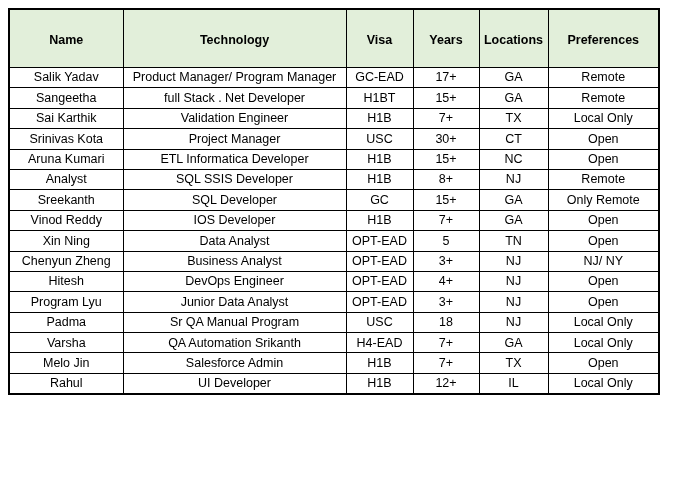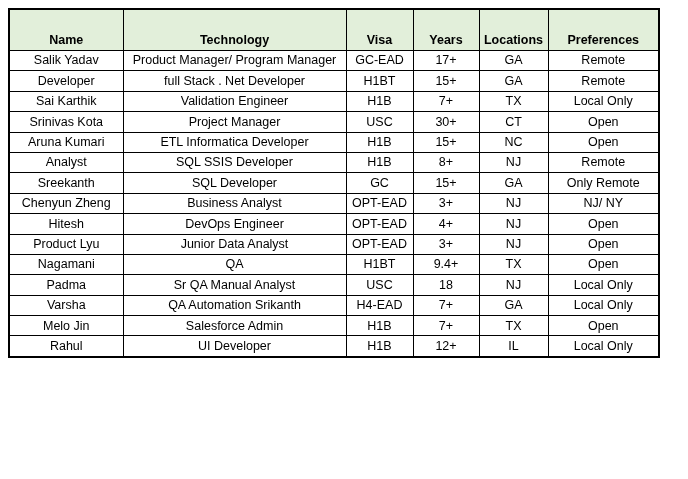--- a/index.html
+++ b/index.html
@@ -28,21 +28,21 @@
     overflow: hidden;
     white-space: nowrap;
     padding: 0 2px;
   }
   .candidates th {
     height: 37px;
     background: #e2efda;
     font-weight: bold;
     font-size: 12.5px;
     vertical-align: bottom;
-    padding-bottom: 3px;
+    padding-bottom: 20px;
   }
   .candidates td {
     height: 19.4px;
     font-size: 12.5px;
     line-height: 1;
   }
   col.c-name        { width: 114px; }
   col.c-technology  { width: 223px; }
   col.c-visa        { width: 67px; }
   col.c-years       { width: 66px; }
@@ -74,21 +74,21 @@
   <tbody>
       <tr>
         <td>Salik Yadav</td>
         <td>Product Manager/ Program Manager</td>
         <td>GC-EAD</td>
         <td>17+</td>
         <td>GA</td>
         <td>Remote</td>
       </tr>
       <tr>
-        <td>Developer</td>
+        <td>Sangeetha</td>
         <td>full Stack . Net Developer</td>
         <td>H1BT</td>
         <td>15+</td>
         <td>GA</td>
         <td>Remote</td>
       </tr>
       <tr>
         <td>Sai Karthik</td>
         <td>Validation Engineer</td>
         <td>H1B</td>
@@ -122,54 +122,62 @@
       </tr>
       <tr>
         <td>Sreekanth</td>
         <td>SQL Developer</td>
         <td>GC</td>
         <td>15+</td>
         <td>GA</td>
         <td>Only Remote</td>
       </tr>
       <tr>
+        <td>Vinod Reddy</td>
+        <td>IOS Developer</td>
+        <td>H1B</td>
+        <td>7+</td>
+        <td>GA</td>
+        <td>Open</td>
+      </tr>
+      <tr>
+        <td>Xin Ning</td>
+        <td>Data Analyst</td>
+        <td>OPT-EAD</td>
+        <td>5</td>
+        <td>TN</td>
+        <td>Open</td>
+      </tr>
+      <tr>
         <td>Chenyun Zheng</td>
         <td>Business Analyst</td>
         <td>OPT-EAD</td>
         <td>3+</td>
         <td>NJ</td>
         <td>NJ/ NY</td>
       </tr>
       <tr>
         <td>Hitesh</td>
         <td>DevOps Engineer</td>
         <td>OPT-EAD</td>
         <td>4+</td>
         <td>NJ</td>
         <td>Open</td>
       </tr>
       <tr>
-        <td>Product Lyu</td>
+        <td>Program Lyu</td>
         <td>Junior Data Analyst</td>
         <td>OPT-EAD</td>
         <td>3+</td>
         <td>NJ</td>
         <td>Open</td>
       </tr>
       <tr>
-        <td>Nagamani</td>
-        <td>QA</td>
-        <td>H1BT</td>
-        <td>9.4+</td>
-        <td>TX</td>
-        <td>Open</td>
-      </tr>
-      <tr>
         <td>Padma</td>
-        <td>Sr QA Manual Analyst</td>
+        <td>Sr QA Manual Program</td>
         <td>USC</td>
         <td>18</td>
         <td>NJ</td>
         <td>Local Only</td>
       </tr>
       <tr>
         <td>Varsha</td>
         <td>QA Automation Srikanth</td>
         <td>H4-EAD</td>
         <td>7+</td>

